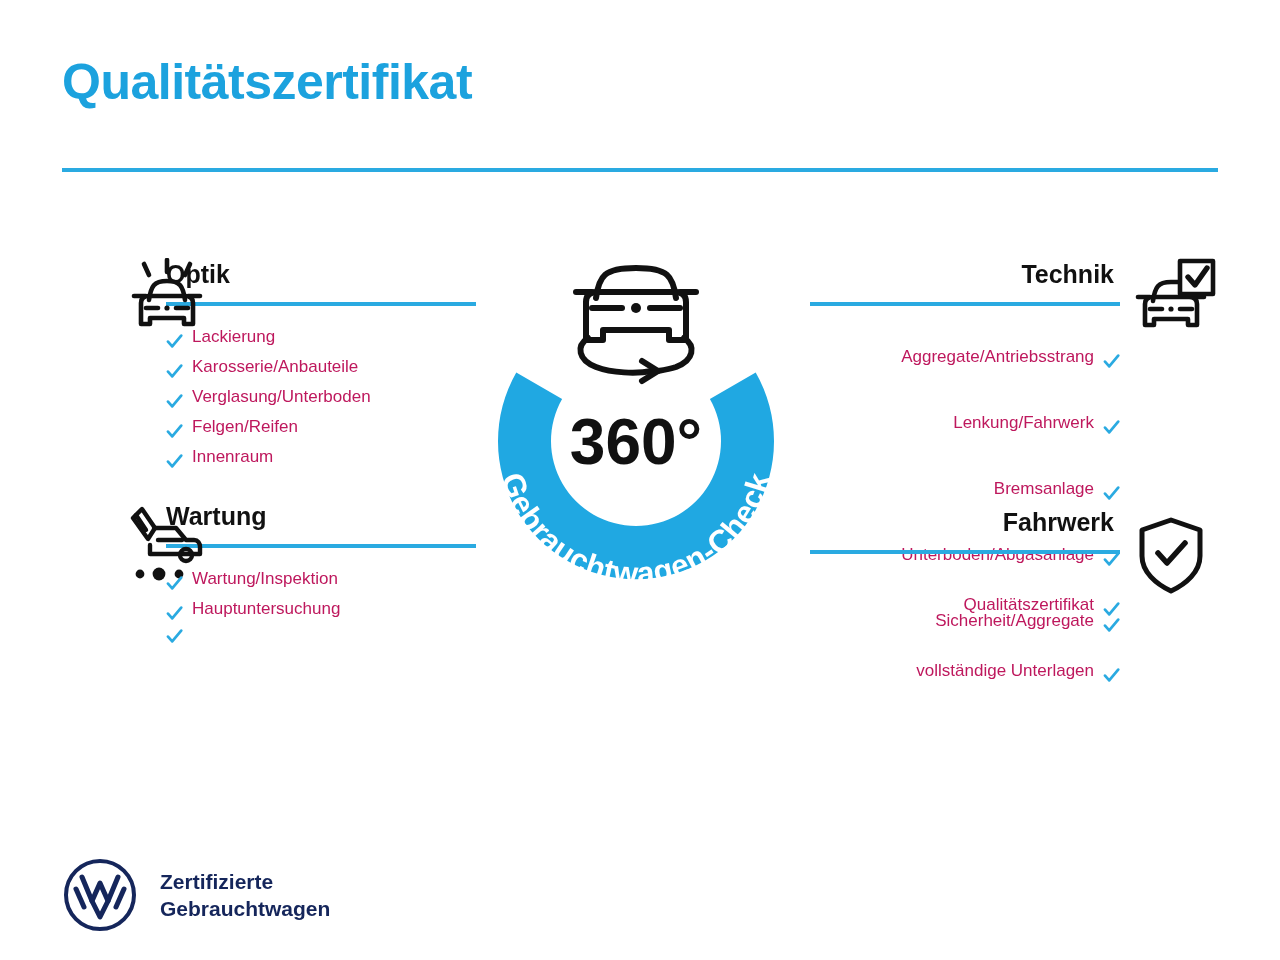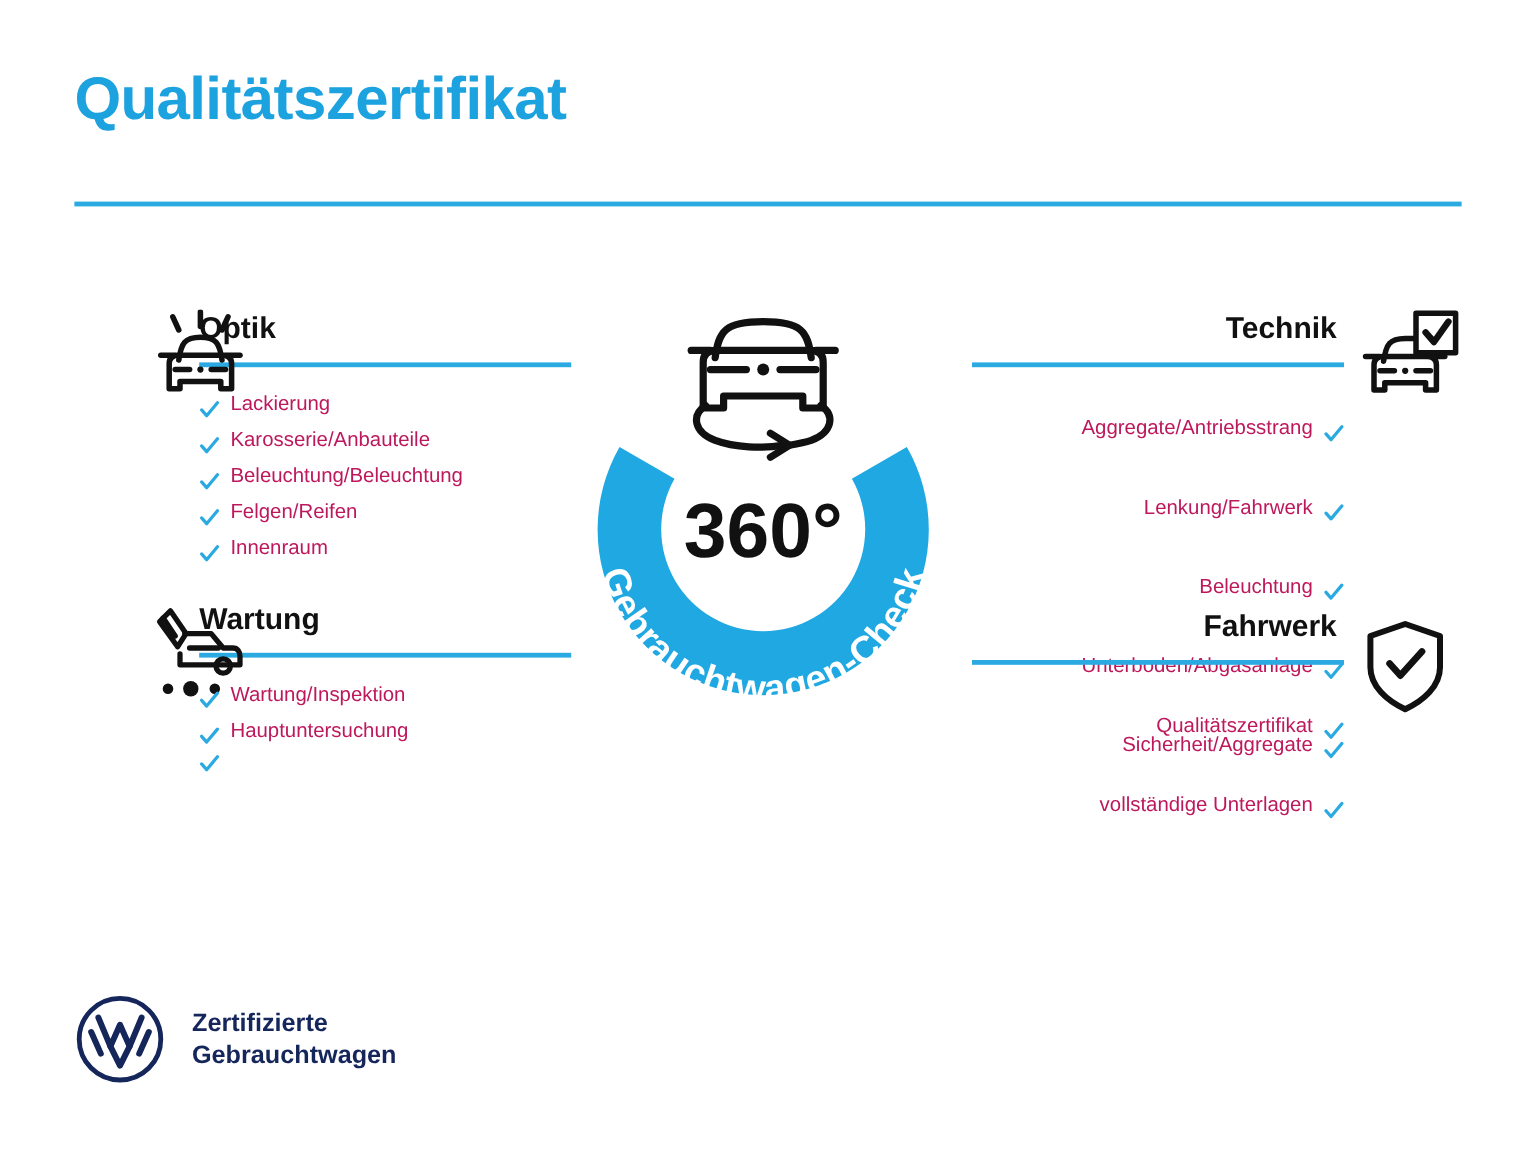--- a/index.html
+++ b/index.html
@@ -119,21 +119,21 @@
     top: 246px;
     width: 336px;
     height: 390px;
   }
   .badge svg { display: block; }
 
   
   .footer {
     position: absolute;
     left: 62px;
-    top: 828px;
+    top: 857px;
     display: flex;
     align-items: center;
   }
   .vw-logo { width: 76px; height: 76px; flex: 0 0 auto; }
   .footer-text {
     margin-left: 22px;
     font-size: 21px;
     font-weight: bold;
     color: #15265B;
     line-height: 1.3;
@@ -189,21 +189,21 @@
           </svg>
       </span>
       <span>Karosserie/Anbauteile</span>
     </li>
     <li>
       <span class="chk">
         <svg viewBox="0 0 17 17" width="17" height="17">
             <path d="M2 8.6 L6.2 13.4 L15.2 2.6" fill="none" stroke="#2AAAE1" stroke-width="2.7" stroke-linecap="round" stroke-linejoin="round"></path>
           </svg>
       </span>
-      <span>Beleuchtung/Beleuchtung</span>
+      <span>Verglasung/Unterboden</span>
     </li>
     <li>
       <span class="chk">
         <svg viewBox="0 0 17 17" width="17" height="17">
             <path d="M2 8.6 L6.2 13.4 L15.2 2.6" fill="none" stroke="#2AAAE1" stroke-width="2.7" stroke-linecap="round" stroke-linejoin="round"></path>
           </svg>
       </span>
       <span>Felgen/Reifen</span>
     </li>
     <li>
@@ -300,21 +300,21 @@
     </li>
     <li>
       <span>Lenkung/Fahrwerk</span>
       <span class="chk">
         <svg viewBox="0 0 17 17" width="17" height="17">
             <path d="M2 8.6 L6.2 13.4 L15.2 2.6" fill="none" stroke="#2AAAE1" stroke-width="2.7" stroke-linecap="round" stroke-linejoin="round"></path>
           </svg>
       </span>
     </li>
     <li>
-      <span>Beleuchtung</span>
+      <span>Bremsanlage</span>
       <span class="chk">
         <svg viewBox="0 0 17 17" width="17" height="17">
             <path d="M2 8.6 L6.2 13.4 L15.2 2.6" fill="none" stroke="#2AAAE1" stroke-width="2.7" stroke-linecap="round" stroke-linejoin="round"></path>
           </svg>
       </span>
     </li>
     <li>
       <span>Unterboden/Abgasanlage</span>
       <span class="chk">
         <svg viewBox="0 0 17 17" width="17" height="17">

